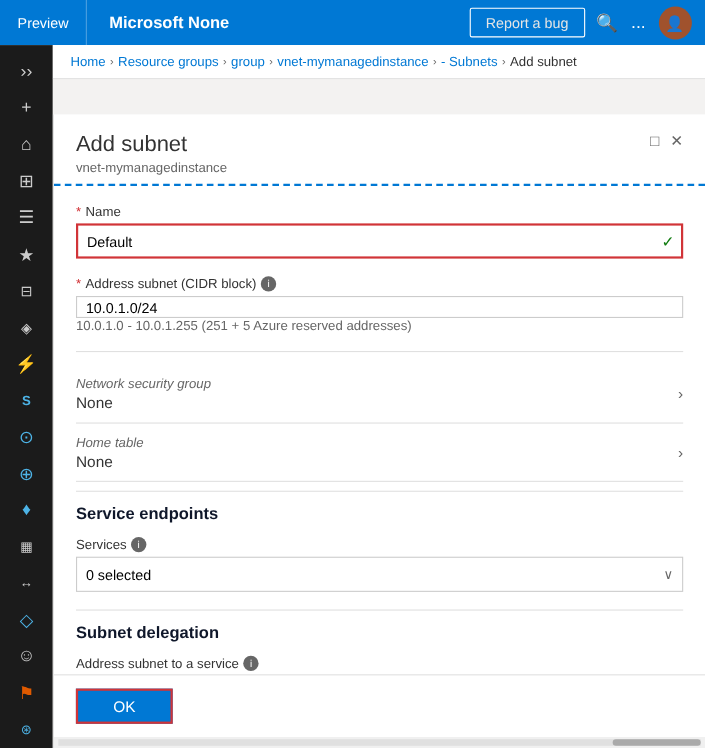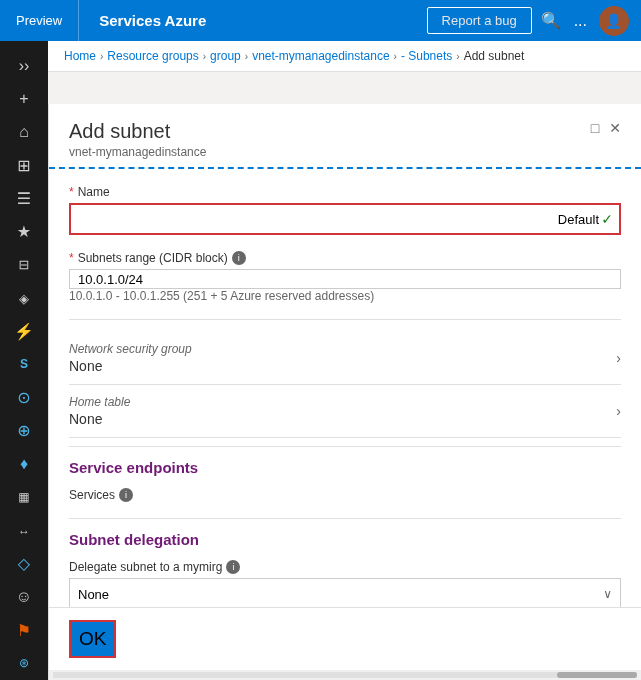--- a/index.html
+++ b/index.html
@@ -83,21 +83,21 @@
     .info-icon {
       width: 14px; height: 14px; border-radius: 50%; background: #666; color: #fff; font-size: 9px; display: inline-flex; align-items: center; justify-content: center; cursor: pointer;
     }
     .text-input {
       width: 100%; height: 20px; border: 1px solid #ccc; padding: 0 8px; font-size: 13px; outline: none;
     }
     .input-with-check {
       position: relative; display: flex; align-items: center;
     }
     .input-with-check input {
-      width: 100%; height: 32px; border: 2px solid #d13438; padding: 0 20px 0 8px; font-size: 13px; outline: none; text-align: right;
+      width: 100%; height: 32px; border: 2px solid #d13438; padding: 0 20px 0 8px; font-size: 13px; outline: none;
     }
     .check-icon {
       position: absolute; right: 8px; color: #107c10; font-size: 14px;
     }
     .field-hint { font-size: 12px; color: #666; margin-top: 0; }
 
     .divider { border: none; border-top: 1px solid #e0e0e0; margin: 12px 0; }
 
     
     .select-row {
@@ -107,47 +107,47 @@
     .select-row-value { font-size: 14px; color: #333; margin-top: 2px; }
     .select-row-chevron { color: #666; font-size: 14px; }
 
     
     .dropdown-select {
       width: 100%; height: 32px; border: 1px solid #ccc; padding: 0 8px; font-size: 13px; background: #fff; display: flex; align-items: center; justify-content: space-between; cursor: pointer;
     }
     .dropdown-chevron { color: #666; font-size: 12px; }
 
     
-    .section-heading { font-size: 15px; font-weight: 600; color: #701a75; margin-bottom: 12px; }
+    .section-heading { font-size: 15px; font-weight: 600; color: #0f172a; margin-bottom: 12px; }
 
     
     .panel-footer {
       padding: 12px 20px; border-top: 1px solid #e0e0e0; background: #fff; flex-shrink: 0;
     }
     .btn-ok {
-      background: #0078d4; color: #000000; border: 2px solid #d13438; padding: 6px 8px; font-size: 19px; cursor: pointer; font-weight: 400;
+      background: #0078d4; color: #ffffff; border: 2px solid #d13438; padding: 6px 32px; font-size: 14px; cursor: pointer; font-weight: 400;
     }
 
     
     .scrollbar-area {
       height: 10px; background: #f0f0f0; display: flex; align-items: center; flex-shrink: 0;
     }
     .scrollbar-track {
       flex: 1; height: 6px; background: #e0e0e0; position: relative; margin: 0 4px;
     }
     .scrollbar-thumb {
       position: absolute; right: 0; width: 80px; height: 6px; background: #aaa; border-radius: 3px;
     }
   </style>
 </head>
 <body>
 
 <div class="top-bar">
   <div class="top-bar-preview">Preview</div>
-  <div class="top-bar-title">Services Azure</div>
+  <div class="top-bar-title">Microsoft None</div>
   <button class="top-bar-report">Report a bug</button>
   <div class="top-bar-icons">
     <span class="top-bar-icon">🔍</span>
     <span class="top-bar-icon">...</span>
     <div class="avatar">
       <span>👤</span>
     </div>
   </div>
 </div>
 
@@ -253,21 +253,21 @@
           </div>
           <div class="input-with-check">
             <input type="text" class="text-input" value="Default" style="">
             <span class="check-icon">✓</span>
           </div>
         </div>
 
         <div class="form-section">
           <div class="field-label">
             <span class="required-star">*</span>
-            <span>Subnets range (CIDR block)</span>
+            <span>Address subnet (CIDR block)</span>
             <span class="info-icon">i</span>
           </div>
           <input type="text" class="text-input" value="10.0.1.0/24" style="border: 1px solid rgb(204, 204, 204);">
           <div class="field-hint">10.0.1.0 - 10.0.1.255 (251 + 5 Azure reserved addresses)</div>
         </div>
 
         <hr class="divider">
 
         <div class="select-row">
           <div>
@@ -286,28 +286,32 @@
         </div>
 
         <hr class="divider" style="margin-top:8px">
 
         <div class="form-section">
           <div class="section-heading">Service endpoints</div>
           <div class="field-label">
             <span>Services</span>
             <span class="info-icon">i</span>
           </div>
+          <div class="dropdown-select">
+            <span>0 selected</span>
+            <span class="dropdown-chevron">∨</span>
+          </div>
         </div>
 
         <hr class="divider">
 
         <div class="form-section">
           <div class="section-heading">Subnet delegation</div>
           <div class="field-label">
-            <span>Delegate subnet to a mymirg</span>
+            <span>Address subnet to a service</span>
             <span class="info-icon">i</span>
           </div>
           <div class="dropdown-select">
             <span>None</span>
             <span class="dropdown-chevron">∨</span>
           </div>
         </div>
 
       </div>
 

